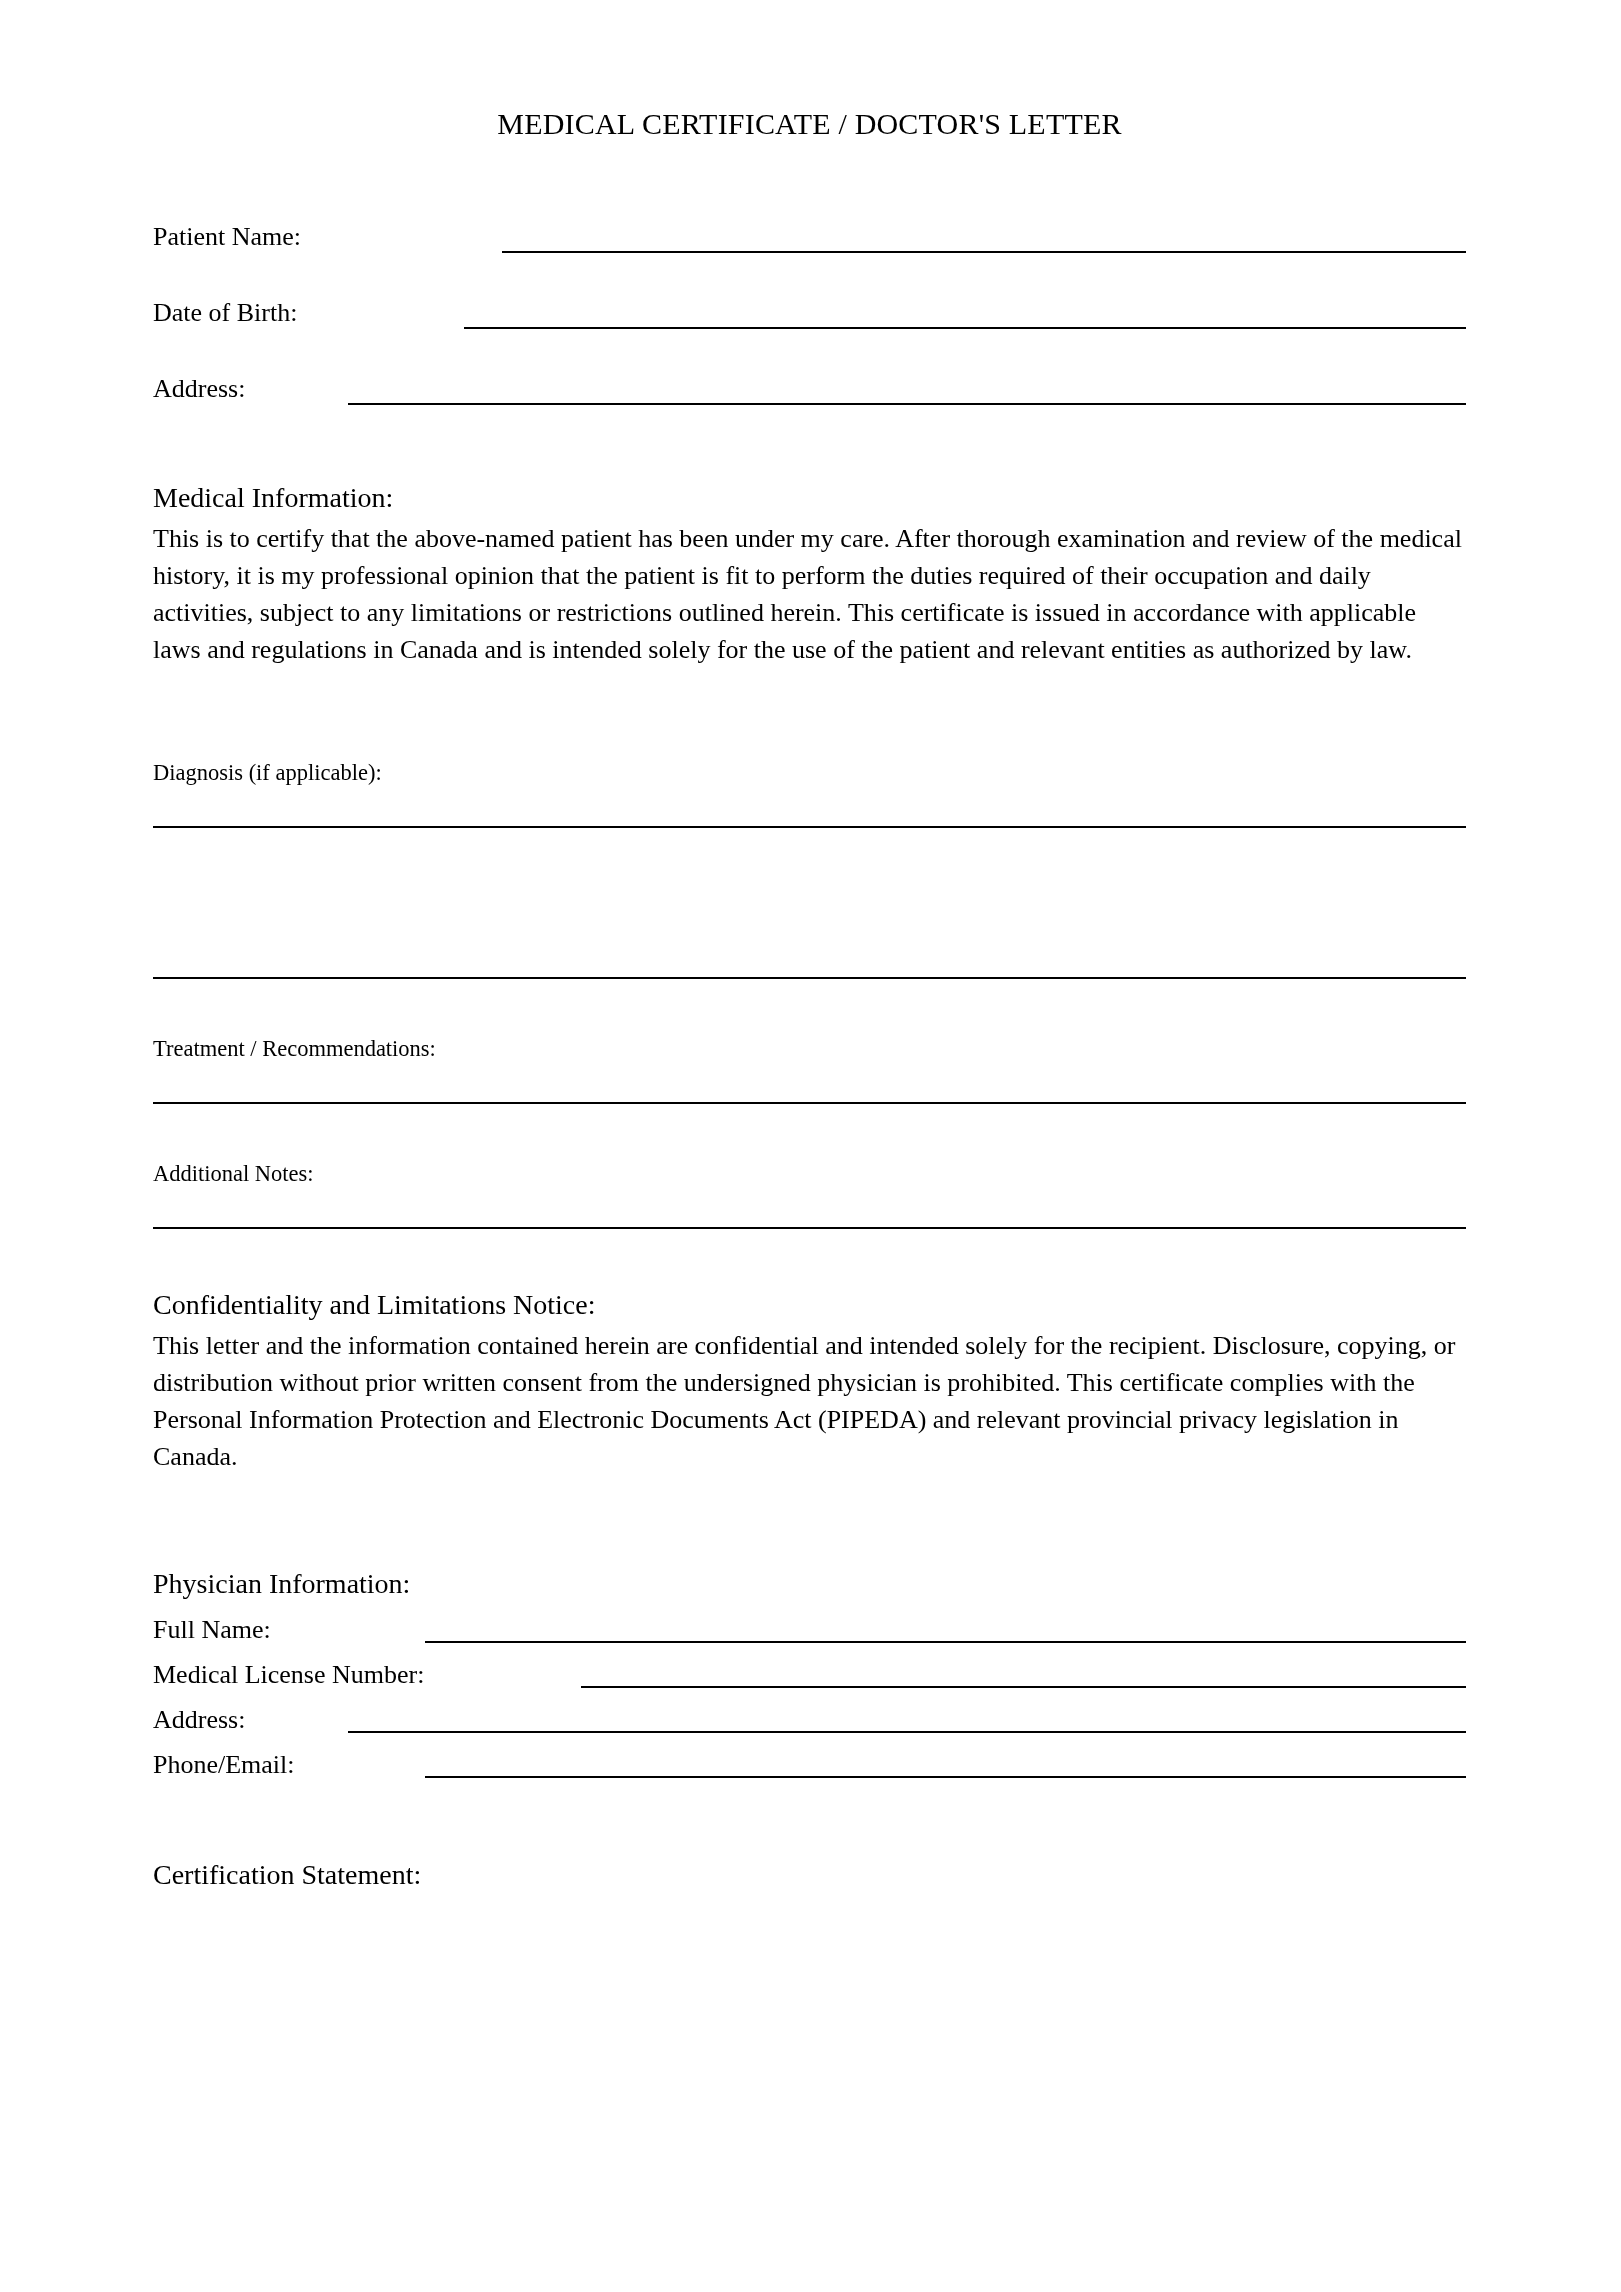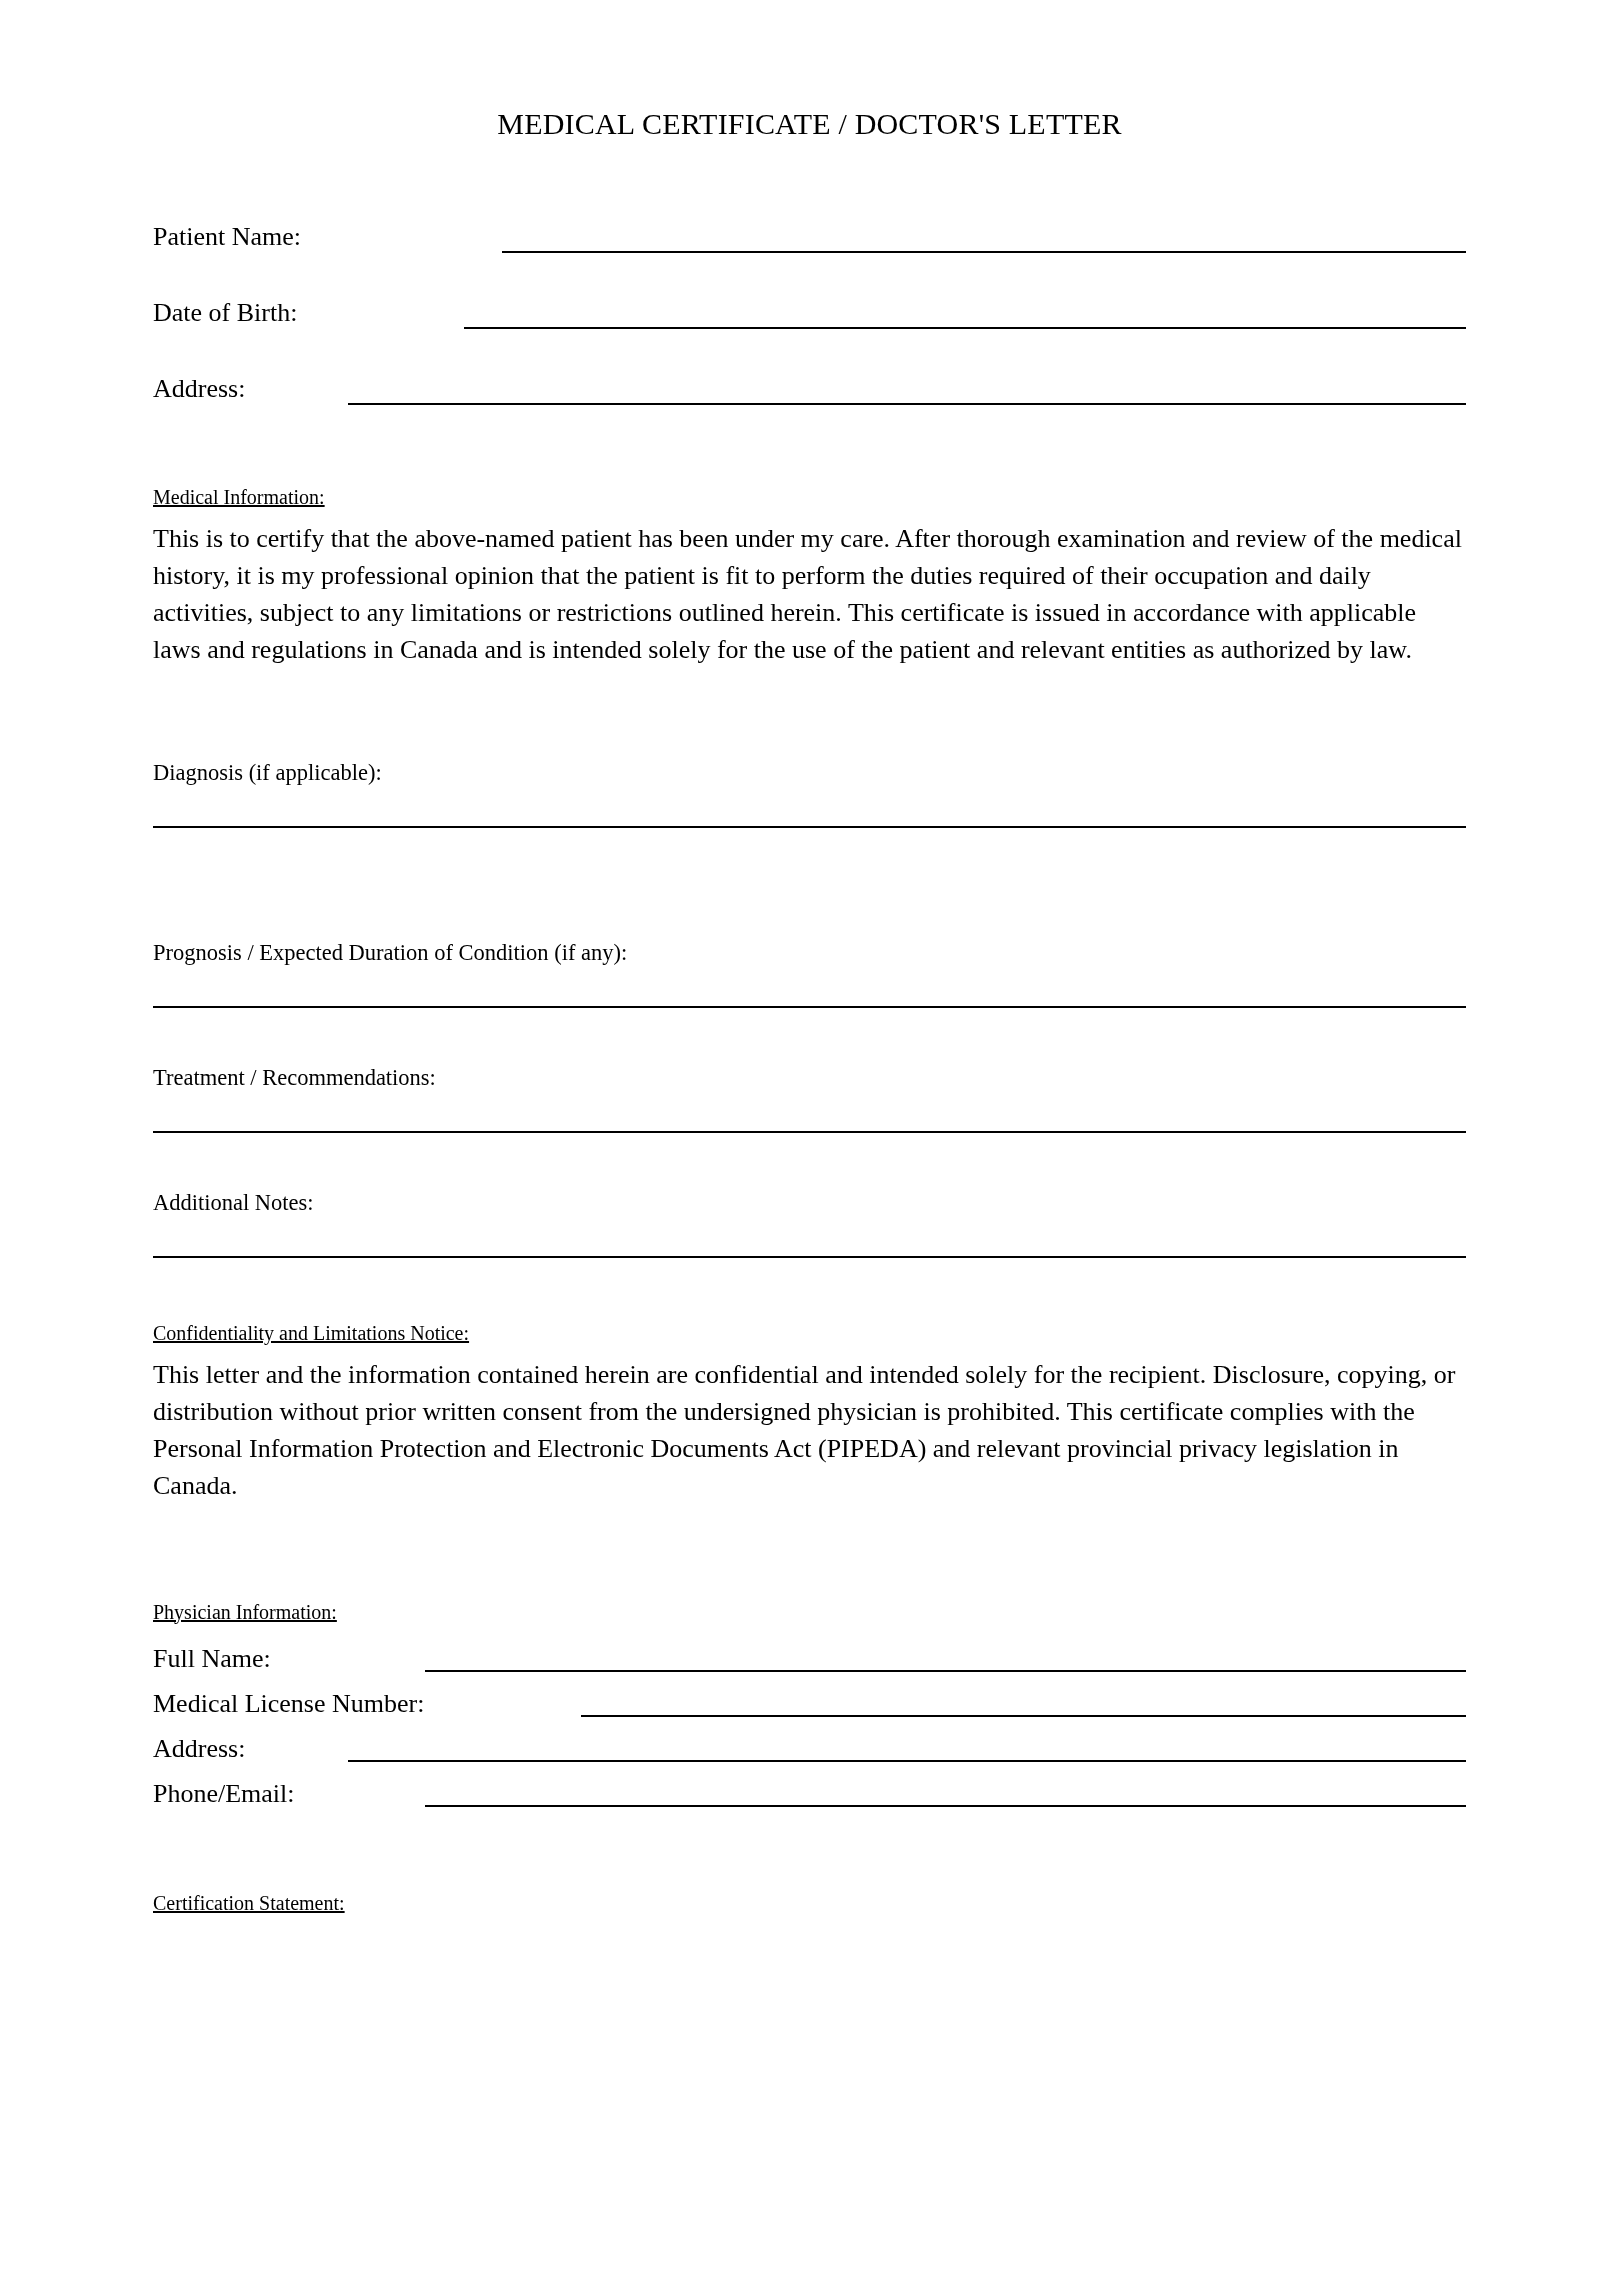--- a/index.html
+++ b/index.html
@@ -67,25 +67,24 @@
   .rule-patient-name    { left: 349px; top: 29px; }
   .rule-dob             { left: 311px; top: 29px; }
   .rule-address         { left: 195px; top: 29px; }
   .rule-phys-name       { left: 272px; top: 25.5px; }
   .rule-phys-license    { left: 428px; top: 25.5px; }
   .rule-phys-address    { left: 195px; top: 25.5px; }
   .rule-phys-phone      { left: 272px; top: 25.5px; }
 
   
   .section-heading {
-    font-size: 20px;
+    font-size: 28px;
     line-height: 29px;
     margin: 0;
     white-space: nowrap;
-    text-decoration: underline;
   }
   .body-para {
     font-size: 26px;
     line-height: 37px;
     margin: 0;
     text-align: left;
   }
 
   
   .blank-field {
@@ -158,21 +157,20 @@
       <div style="height:39px"></div>
       <div class="bf-rule"></div>
     </div>
 
     <div class="sp-section-gap"></div>
 
 
     <div class="sp-section-gap"></div>
 
     <div class="blank-field">
-      <div class="bf-label">Prognosis / Expected Duration of Condition (if any):</div>
       <div style="height:39px"></div>
       <div class="bf-rule"></div>
     </div>
 
     <div class="sp-section-gap"></div>
 
     <div class="blank-field">
       <div class="bf-label">Treatment / Recommendations:</div>
       <div style="height:39px"></div>
       <div class="bf-rule"></div>

